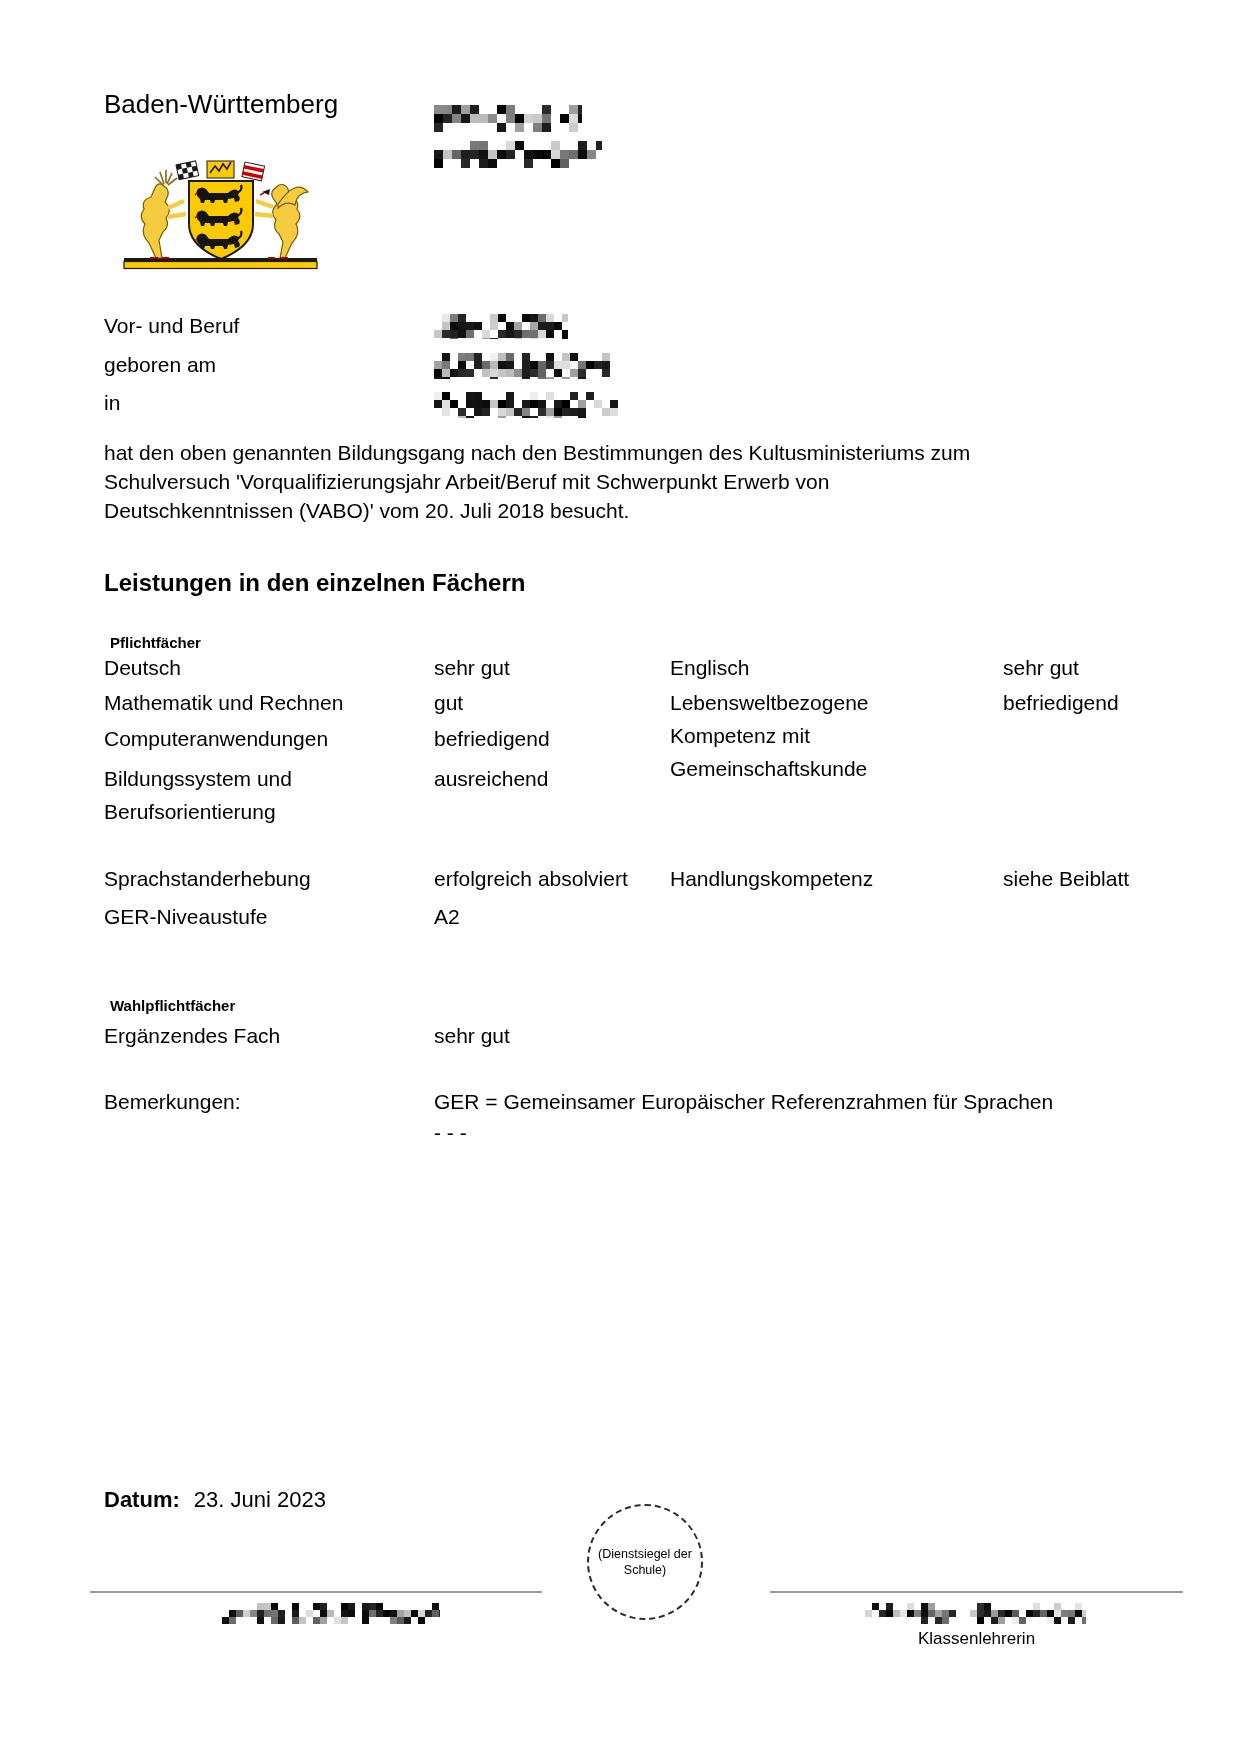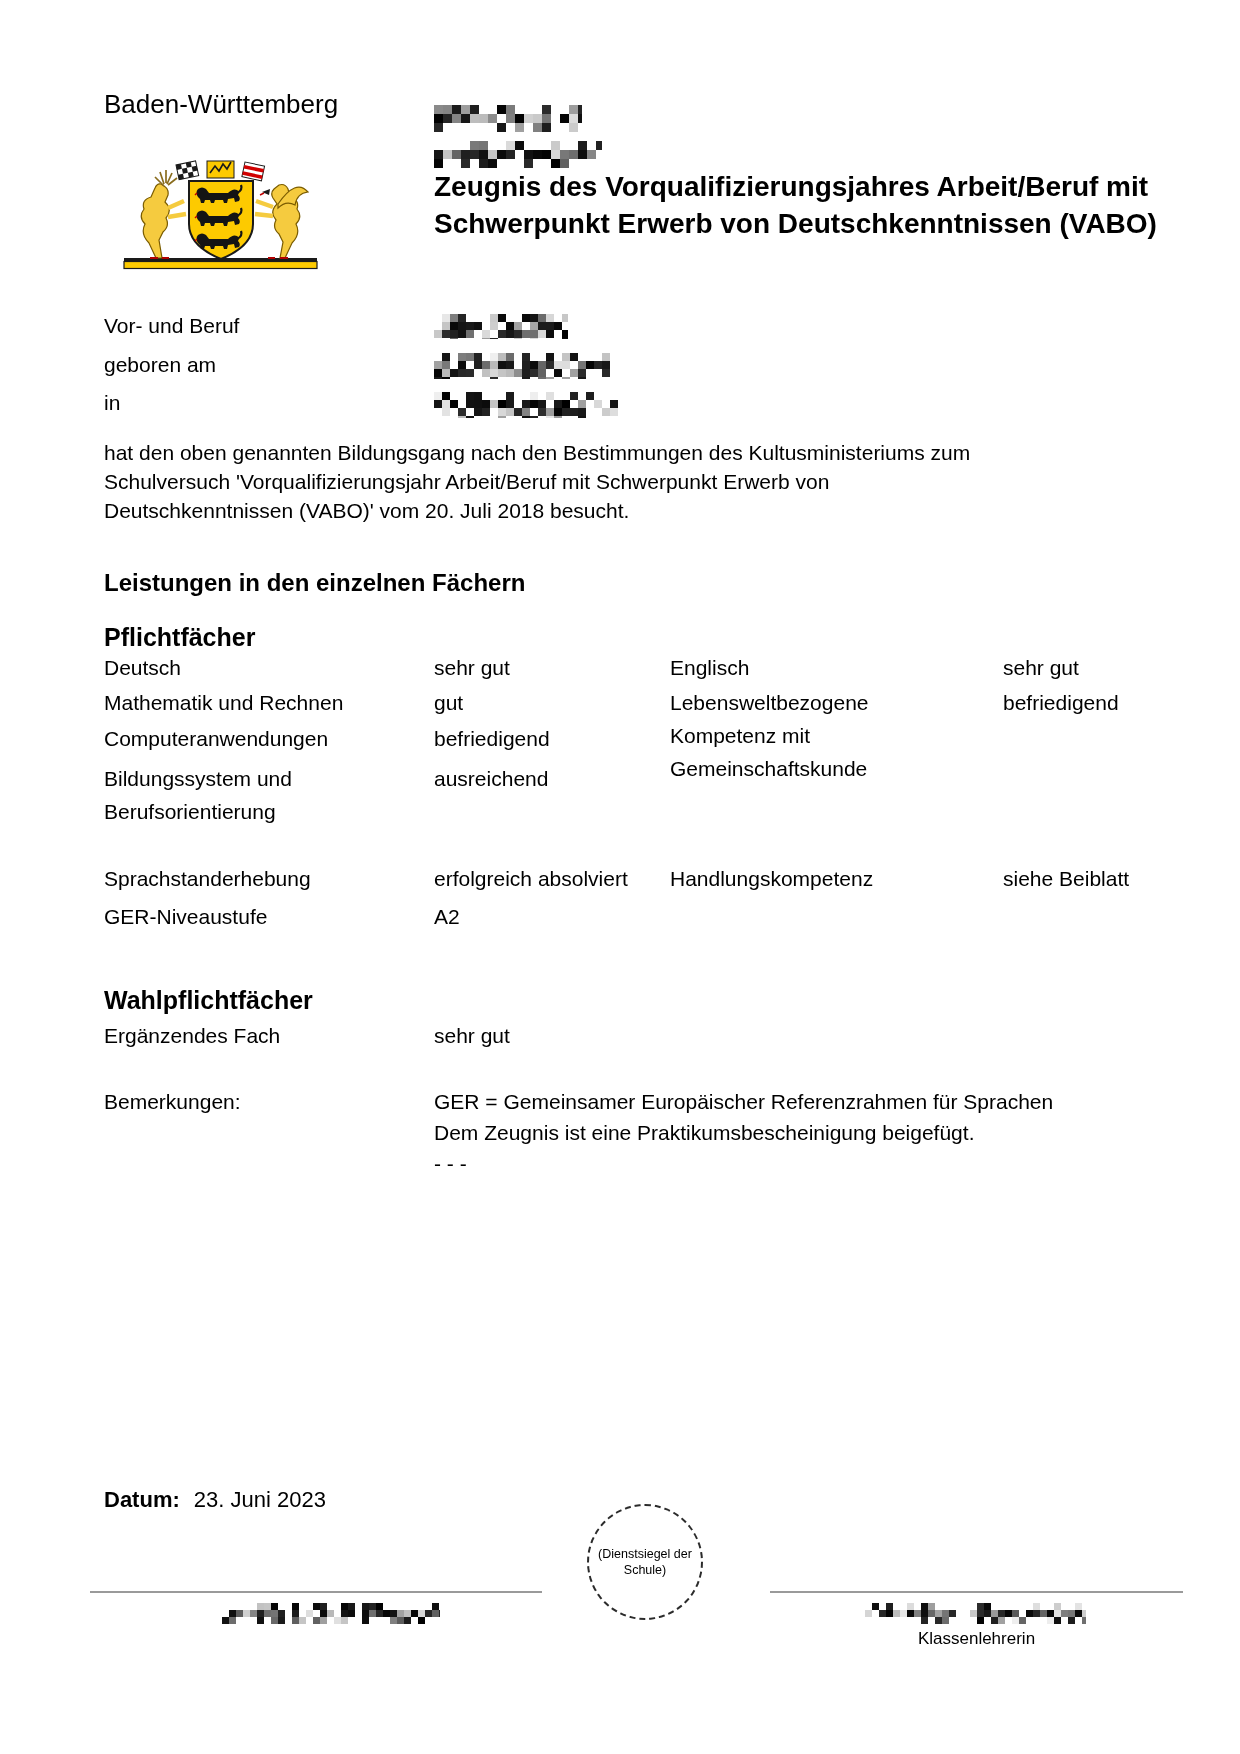--- a/index.html
+++ b/index.html
@@ -8,21 +8,21 @@
   .abs{position:absolute;}
   .bold{font-weight:bold;}
   .region{left:104px;top:89px;font-size:26px;line-height:30px;}
   .title{left:434px;top:168px;width:730px;font-size:28px;line-height:37px;font-weight:bold;margin:0;}
   .coat{left:118px;top:156px;width:205px;height:118px;}
   .plabel{left:104px;font-size:21px;line-height:26px;}
   .px{overflow:hidden;}
   .px i{position:absolute;display:block;}
   .introline{left:104px;font-size:21px;line-height:29px;white-space:nowrap;}
   .h-section{left:104px;top:569px;font-size:24px;line-height:28px;font-weight:bold;margin:0;}
-  .h-sub{font-size:25px;line-height:26px;font-weight:bold;margin:0;left:104px;}
+  .h-sub{font-size:15px;line-height:26px;font-weight:bold;margin:6px;left:104px;}
   .grow{left:0;top:0;width:1240px;height:0;overflow:visible;}
   .cell{position:absolute;font-size:21px;line-height:33px;display:block;}
   .c1{left:104px;width:300px;}
   .c2{left:434px;width:235px;}
   .c3{left:670px;width:270px;}
   .c4{left:1003px;width:237px;}
   .remline{font-size:21px;line-height:31px;}
   .date{left:104px;top:1487px;font-size:22px;line-height:26px;}
   .date .val{margin-left:14px;font-weight:normal;}
   .seal{left:587px;top:1504px;width:116px;height:116px;border:2px dashed #2b2b2b;border-radius:50%;
@@ -200,21 +200,20 @@
       <i style="left:99px;top:18px;width:9px;height:9px;background:rgb(255,255,255)"></i>
       <i style="left:108px;top:18px;width:9px;height:9px;background:rgb(255,255,255)"></i>
       <i style="left:117px;top:18px;width:9px;height:9px;background:rgb(0,0,0)"></i>
       <i style="left:126px;top:18px;width:9px;height:9px;background:rgb(97,97,97)"></i>
       <i style="left:135px;top:18px;width:9px;height:9px;background:rgb(255,255,255)"></i>
       <i style="left:144px;top:18px;width:9px;height:9px;background:rgb(255,255,255)"></i>
       <i style="left:153px;top:18px;width:9px;height:9px;background:rgb(255,255,255)"></i>
       <i style="left:162px;top:18px;width:9px;height:9px;background:rgb(255,255,255)"></i>
     </div>
 
-  <h1 class="abs title">Zeugnis des Vorqualifizierungsjahres Arbeit/Beruf mit Schwerpunkt Erwerb von Deutschkenntnissen (VABO)</h1>
 
   <div class="abs plabel" style="top:313px;">Vor- und Beruf</div>
   <div class="abs px" style="left:434px;top:314px;width:134px;height:25px;">
       <i style="left:0px;top:0px;width:8px;height:8px;background:rgb(255,255,255)"></i>
       <i style="left:8px;top:0px;width:8px;height:8px;background:rgb(231,231,231)"></i>
       <i style="left:16px;top:0px;width:8px;height:8px;background:rgb(125,125,125)"></i>
       <i style="left:24px;top:0px;width:8px;height:8px;background:rgb(37,37,37)"></i>
       <i style="left:32px;top:0px;width:8px;height:8px;background:rgb(255,255,255)"></i>
       <i style="left:40px;top:0px;width:8px;height:8px;background:rgb(255,255,255)"></i>
       <i style="left:48px;top:0px;width:8px;height:8px;background:rgb(255,255,255)"></i>
@@ -513,21 +512,20 @@
 
   <h3 class="abs h-sub" style="top:987px;">Wahlpflichtfächer</h3>
   <div class="abs grow" style="top:1019px;">
     <span class="cell c1">Ergänzendes Fach</span>
     <span class="cell c2">sehr gut</span>
   </div>
 
   <div class="abs plabel" style="top:1089px;">Bemerkungen:</div>
   <div class="abs" style="left:434px;top:1086px;width:720px;">
     <div class="remline">GER = Gemeinsamer Europäischer Referenzrahmen für Sprachen</div>
-    <div class="remline">Dem Zeugnis ist eine Praktikumsbescheinigung beigefügt.</div>
     <div class="remline">- - -</div>
   </div>
 
   <div class="abs date">
     <span class="bold">Datum:</span><span class="val">23. Juni 2023</span>
   </div>
 
   <div class="abs seal">
     <span>(Dienstsiegel der</span>
     <span>Schule)</span>

